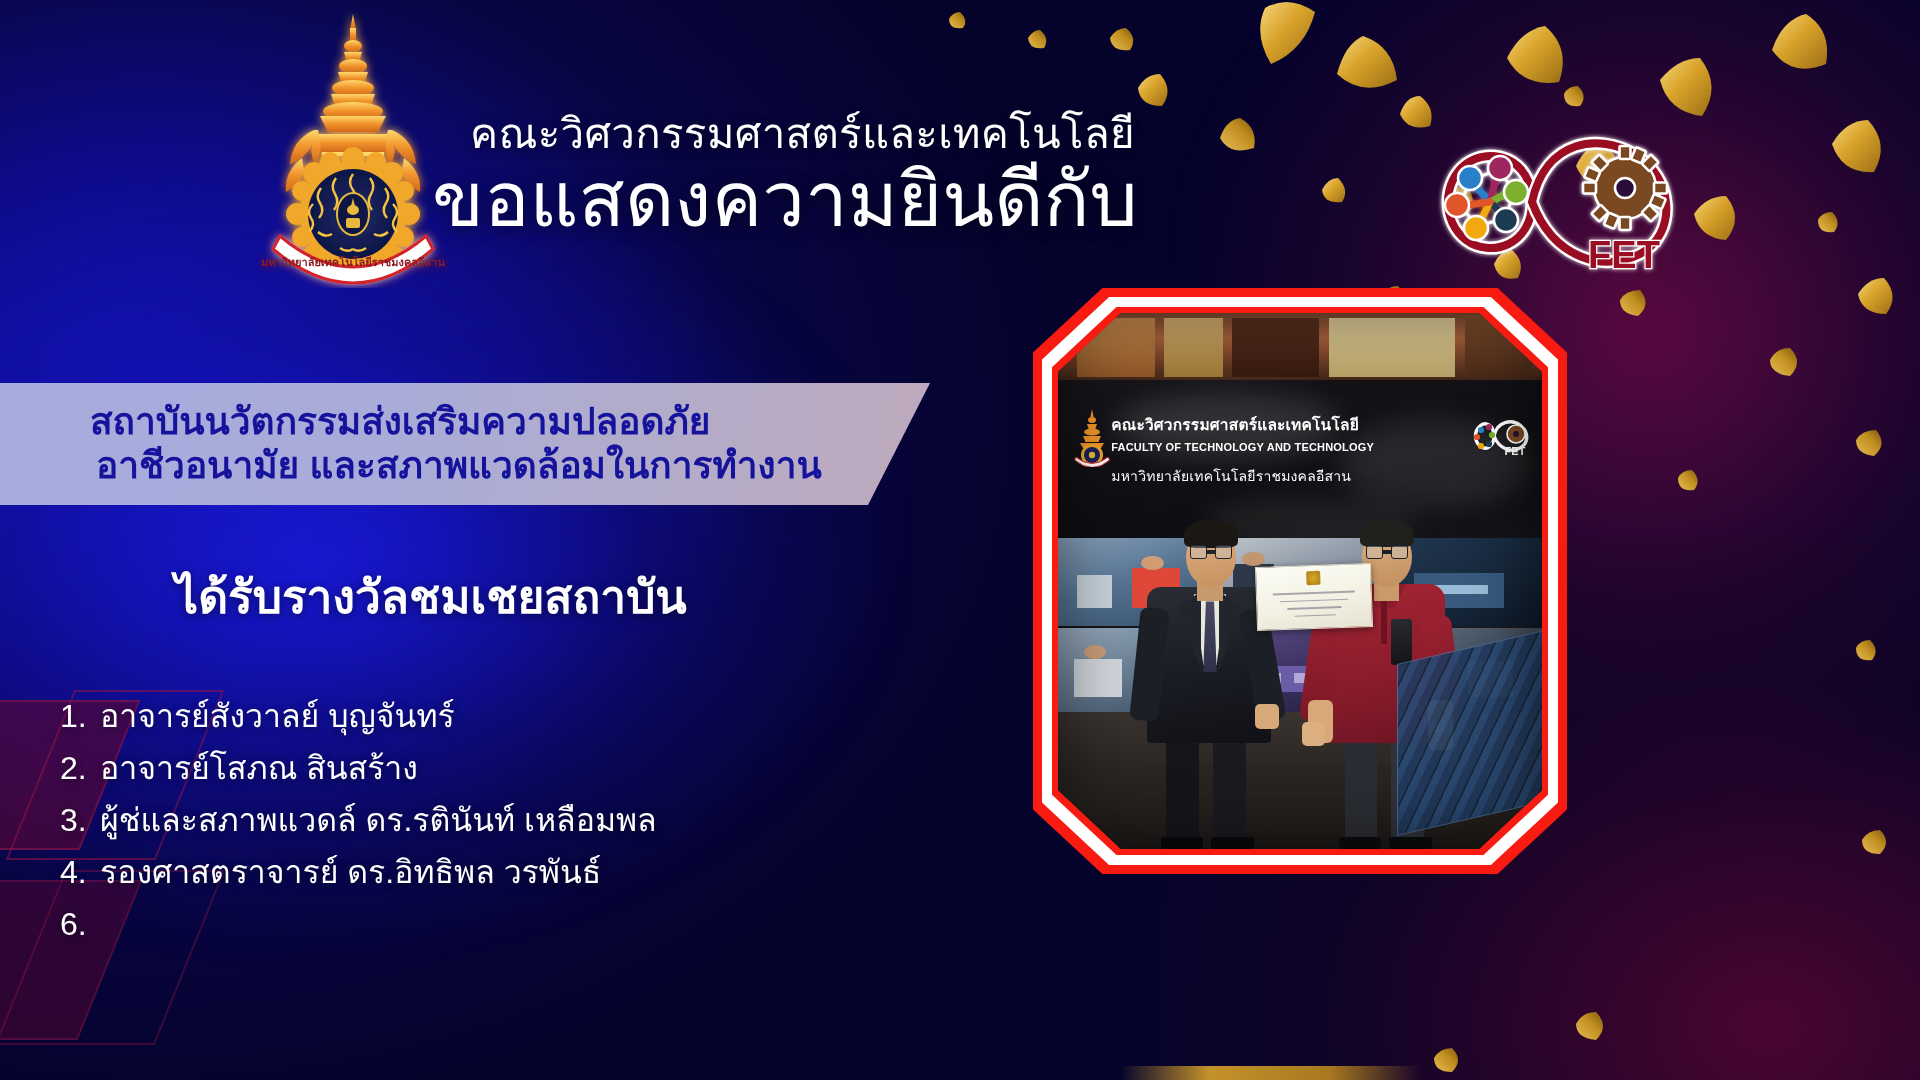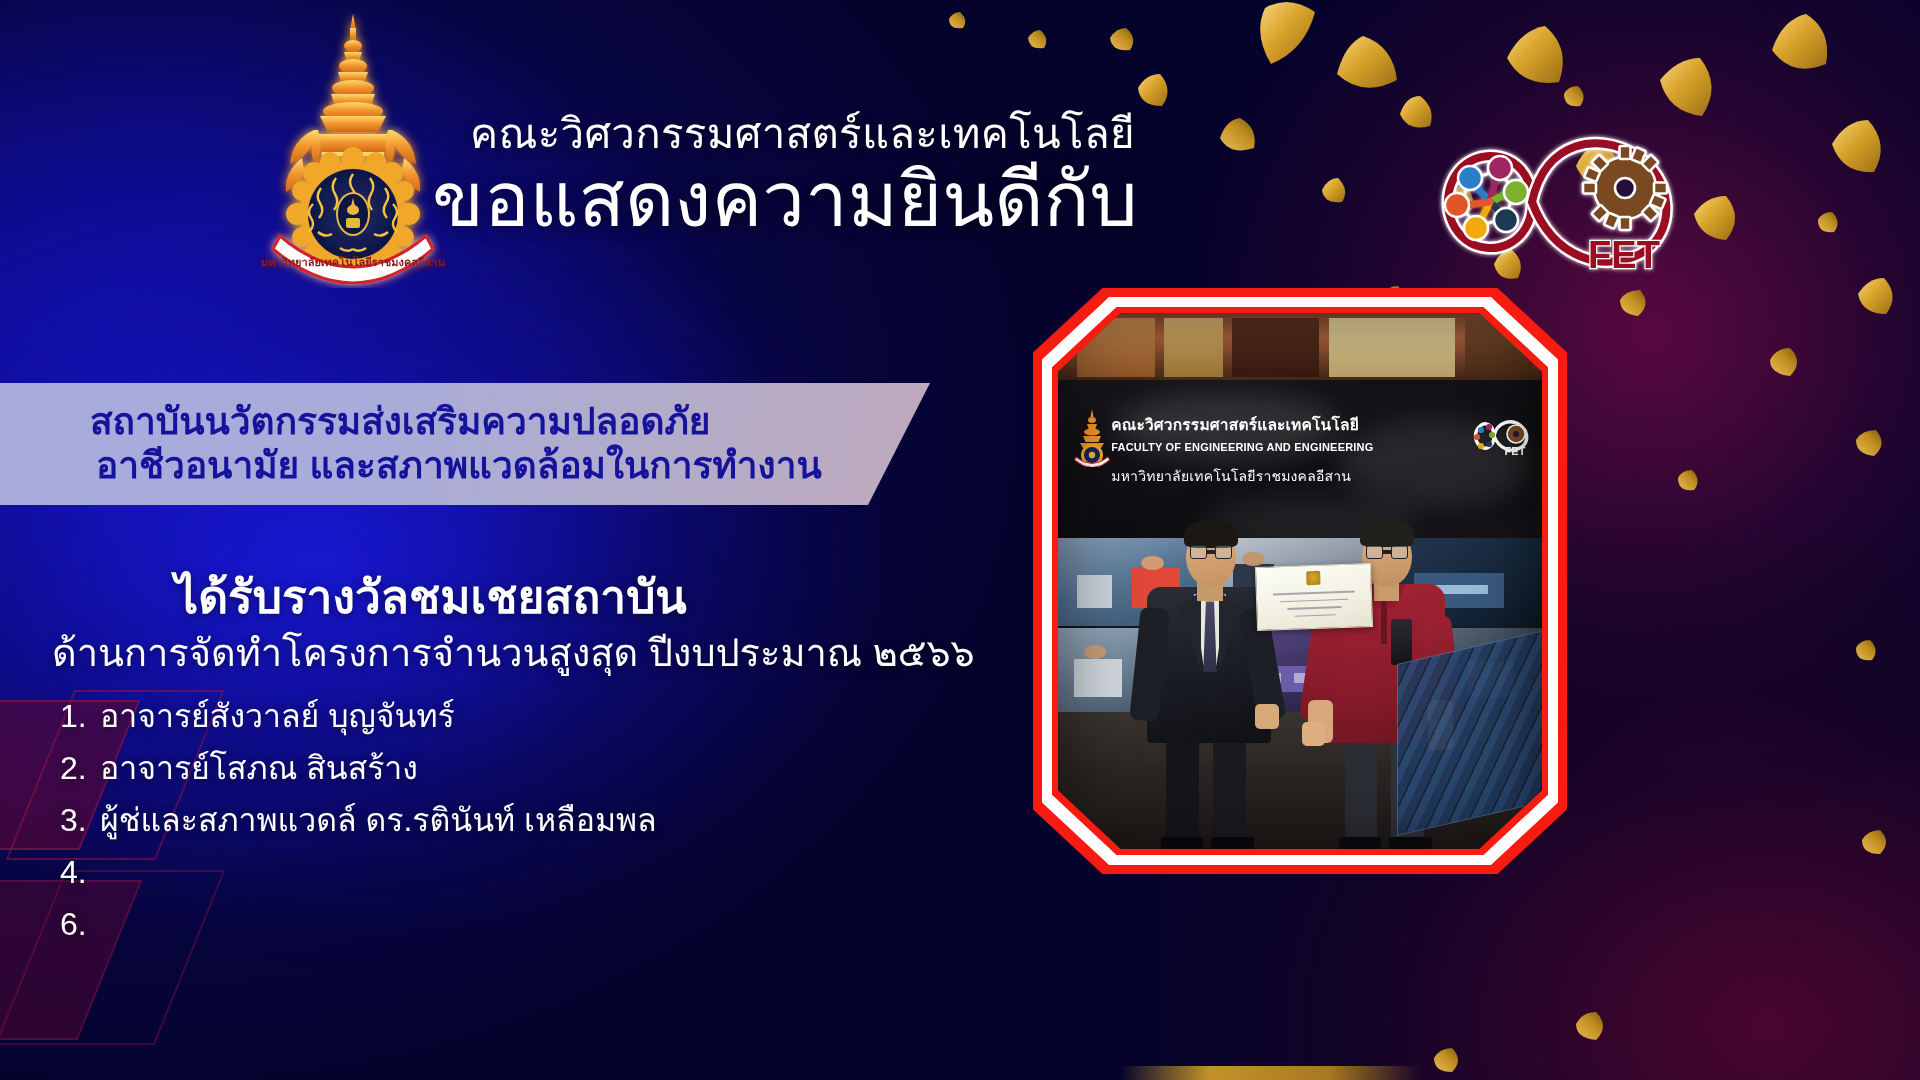--- a/index.html
+++ b/index.html
@@ -385,37 +385,37 @@
 
   <div class="faculty-line">คณะวิศวกรรมศาสตร์และเทคโนโลยี</div>
   <div class="headline">ขอแสดงความยินดีกับ</div>
 
   <div id="institute-banner">
     <div class="bl one">สถาบันนวัตกรรมส่งเสริมความปลอดภัย</div>
     <div class="bl two">อาชีวอนามัย และสภาพแวดล้อมในการทำงาน</div>
   </div>
 
   <div class="award-title">ได้รับรางวัลชมเชยสถาบัน</div>
-  <div class="award-sub">ด้านการจัดทำโครงการจำนวนสูงสุด ปีงบประมาณ ๒๕๖๖</div>
 
   <ul id="recipient-list">
     <li>
       <span class="num">1.</span>
       <span>อาจารย์สังวาลย์ บุญจันทร์</span>
     </li>
     <li>
       <span class="num">2.</span>
       <span>อาจารย์โสภณ สินสร้าง</span>
     </li>
     <li>
       <span class="num">3.</span>
       <span>ผู้ช่และสภาพแวดล์ ดร.รตินันท์ เหลือมพล</span>
     </li>
     <li>
       <span class="num">4.</span>
+      <span>รองศาสตราจารย์ ดร.อิทธิพล วรพันธ์</span>
     </li>
     <li>
       <span class="num">6.</span>
     </li>
   </ul>
 
   <div id="photo-frame">
     <div class="frame-outer"></div>
     <div class="frame-white"></div>
     <div class="frame-inner-red"></div>
@@ -441,21 +441,21 @@
         <ellipse cx="22" cy="25" rx="8" ry="3.5" fill="#f0932b"></ellipse>
         <path d="M13,29 h18 l-2.5,6 h-13 z" fill="#f0932b"></path>
         <path d="M10,36 h24 l-3,5 h-18 z" fill="#f0932b"></path>
         <circle cx="22" cy="48" r="11" fill="#f0a72b"></circle>
         <circle cx="22" cy="48" r="8" fill="#16225c"></circle>
         <circle cx="22" cy="48" r="3.2" fill="#e8b93c"></circle>
         <path d="M6,50 q16,13 32,0 l1.6,3 q-17,15 -35,0 z" fill="#fff" stroke="#d3242b" stroke-width="1"></path>
       </svg>
 
       <div class="ph-banner-title">คณะวิศวกรรมศาสตร์และเทคโนโลยี</div>
-      <div class="ph-banner-sub">FACULTY OF ENGINEERING AND ENGINEERING</div>
+      <div class="ph-banner-sub">FACULTY OF TECHNOLOGY AND TECHNOLOGY</div>
       <div class="ph-banner-sub2">มหาวิทยาลัยเทคโนโลยีราชมงคลอีสาน</div>
 
       <svg class="ph-fet-mini" viewBox="0 0 60 42">
         <path d="M22,21 C22,10 13,6 8,11 C2,16 2,26 8,31 C13,36 22,32 22,21 Z" fill="none" stroke="#ffffff" stroke-width="3.4"></path>
         <path d="M22,21 C25,6 40,4 48,10 C57,17 57,28 48,33 C39,38 27,34 22,21 Z" fill="none" stroke="#ffffff" stroke-width="3.4"></path>
         <circle cx="9" cy="15" r="3.1" fill="#2a7fc9"></circle>
         <circle cx="17" cy="12" r="3.1" fill="#a0275f"></circle>
         <circle cx="20" cy="20" r="3.1" fill="#7bb02e"></circle>
         <circle cx="17" cy="29" r="3.1" fill="#1c3a52"></circle>
         <circle cx="9" cy="31" r="3.1" fill="#f2a90c"></circle>

